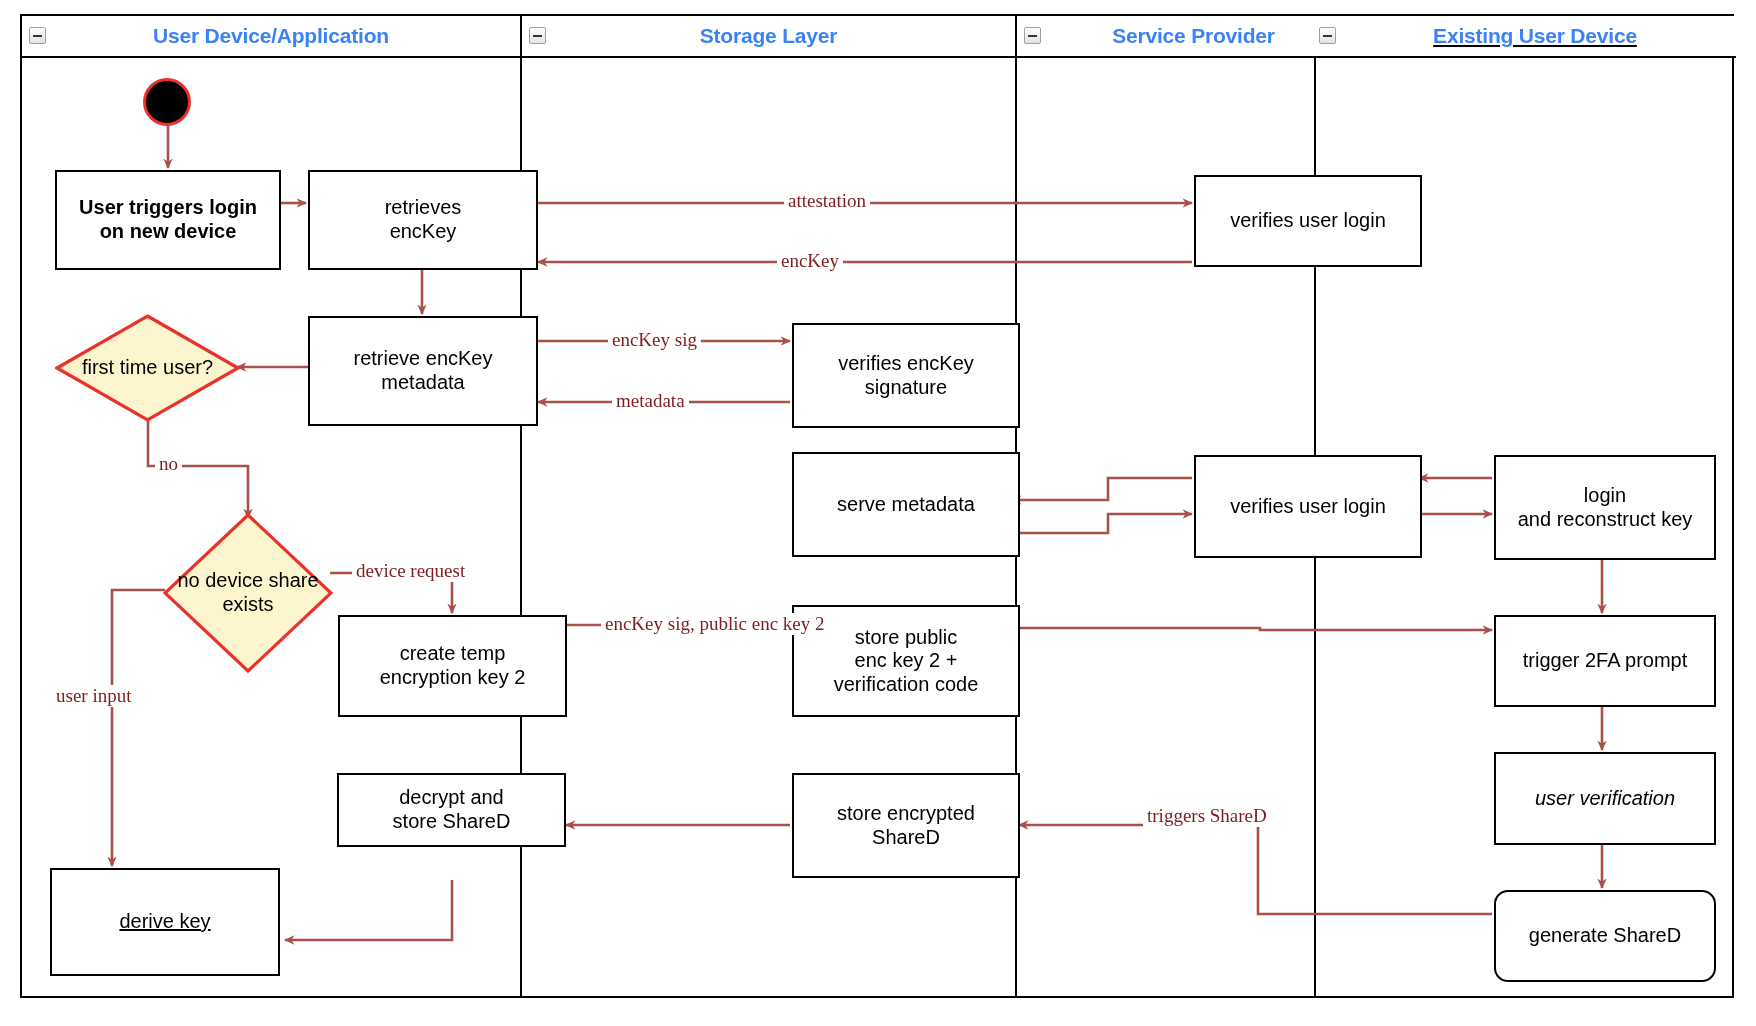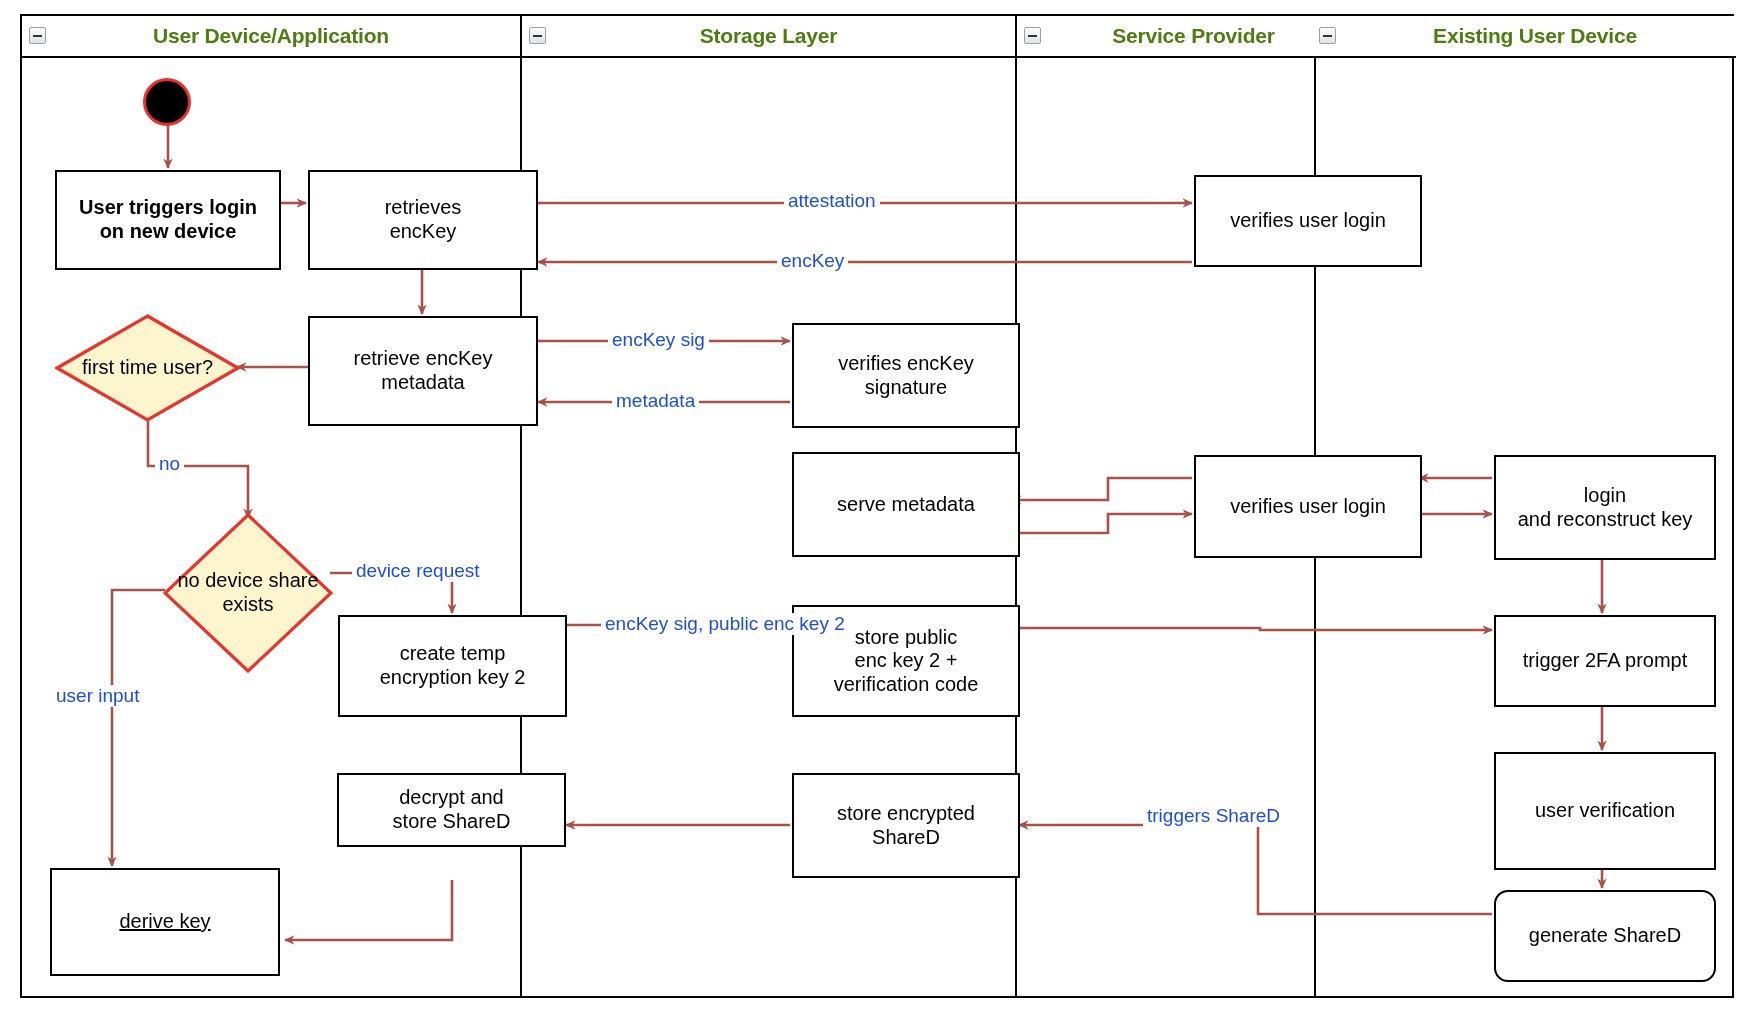--- a/index.html
+++ b/index.html
@@ -28,25 +28,25 @@
     position: absolute;
     top: 0;
     height: 42px;
     border-right: 2px solid #000;
     border-bottom: 2px solid #000;
     display: flex;
     align-items: center;
     justify-content: center;
     background: #fff;
   }
-  .lane-header.last { border-right: none; }
+  .lane-header.last { border-right: none; text-decoration: underline; }
   .lane-title {
     font-size: 21px;
     font-weight: bold;
-    color: #4d7c0f;
+    color: #3b82f6;
     letter-spacing: -0.2px;
     white-space: nowrap;
   }
   .lane-body {
     position: absolute;
     top: 42px;
     bottom: 0;
     border-right: 2px solid #000;
   }
   .lane-body.last { border-right: none; }
@@ -115,27 +115,28 @@
     border-radius: 50%;
     background: #000000;
     border: 3px solid #e8322a;
     z-index: 6;
   }
 
   
   .edge-label {
     position: absolute;
     font-size: 19px;
-    color: #1d4ed8;
+    color: #7f1d1d;
     background: #ffffff;
     padding: 0 4px;
     white-space: nowrap;
     line-height: 1.15;
     z-index: 7;
     text-align: center;
+    font-family: Liberation Serif, serif;
   }
 
   svg.edges {
     position: absolute;
     left: 0; top: 0;
     width: 1756px; height: 1026px;
     z-index: 3;
     pointer-events: none;
   }
 </style>
@@ -338,21 +339,21 @@
       <span>and reconstruct key</span>
     </div>
   </div>
 
   <div class="node" style="left:1494px; top:615px; width:222px; height:92px;">
     <div>
       <span>trigger 2FA prompt</span>
     </div>
   </div>
 
-  <div class="node" style="left:1494px; top:752px; width:222px; height:118px;">
+  <div class="node" style="left:1494px; top:752px; width:222px; height:93px;font-style:italic;">
     <div>
       <span>user verification</span>
     </div>
   </div>
 
   <div class="node" style="left:1494px; top:890px; width:222px; height:92px;border-radius:14px;">
     <div>
       <span>generate ShareD</span>
     </div>
   </div>

